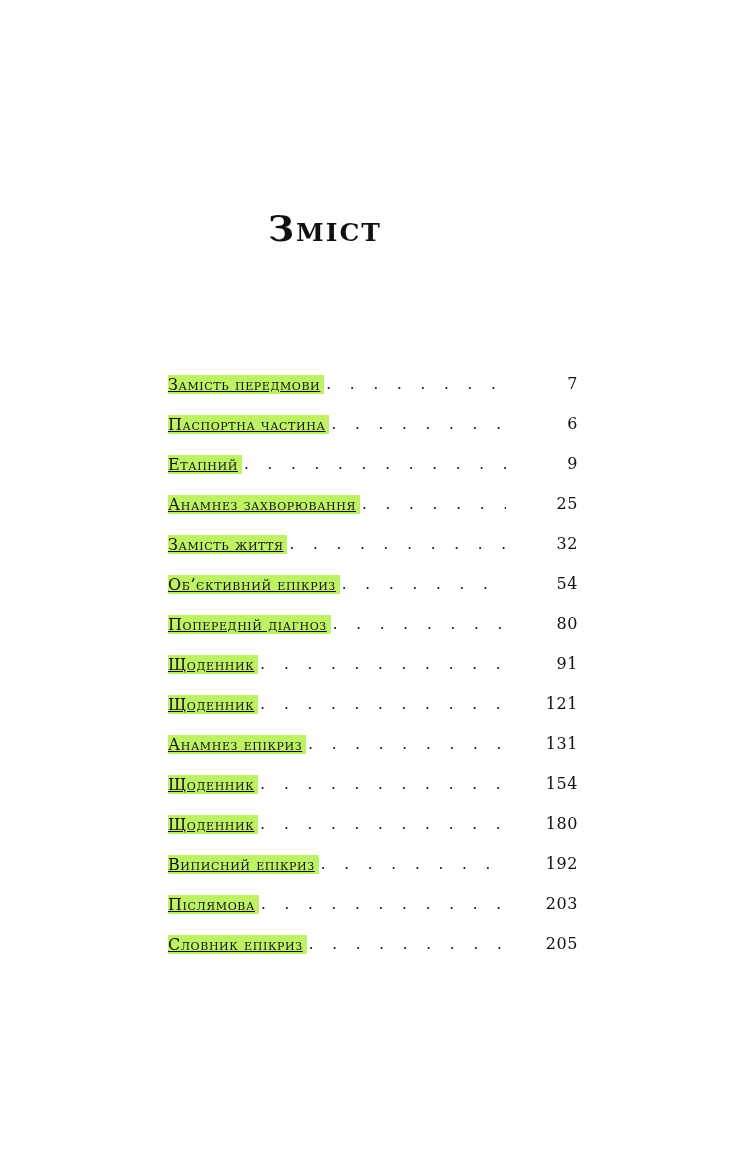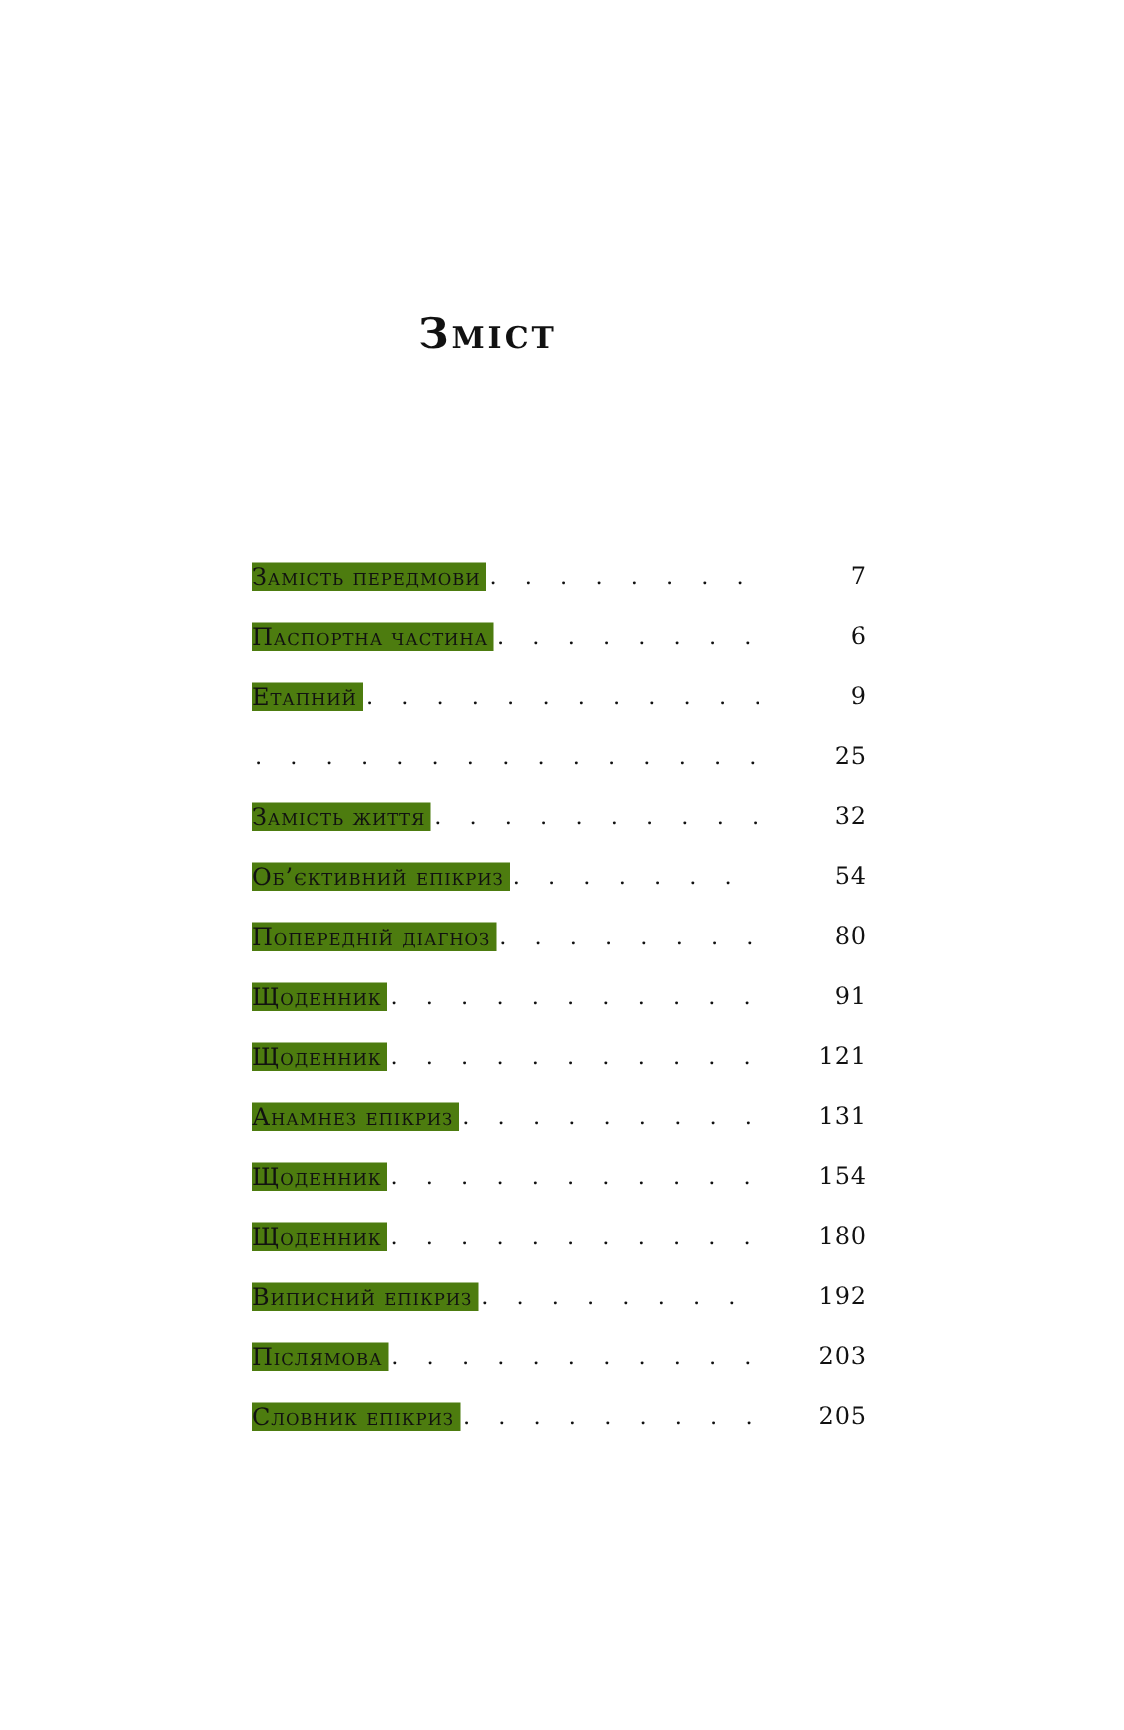--- a/index.html
+++ b/index.html
@@ -16,21 +16,21 @@
       color: #111111;
     }
     .page-title {
       position: absolute;
       top: 176px;
       left: 0;
       width: 650px;
       text-align: center;
       font-family: "DejaVu Serif", serif;
       font-weight: bold;
-      font-size: 28px;
+      font-size: 36px;
       letter-spacing: 2px;
       line-height: 56px;
       font-variant: small-caps;
     }
     .toc {
       position: absolute;
       top: 364px;
       left: 168px;
       width: 410px;
     }
@@ -38,22 +38,23 @@
       position: relative;
       height: 40px;
       display: flex;
       align-items: center;
       font-size: 16px;
       font-variant: small-caps;
       letter-spacing: 0.6px;
     }
     .toc-title {
       white-space: nowrap;
-      background: #4d7c0f;
+      background: #bef264;
       padding-right: 4px;
+      text-decoration: underline;
     }
     .toc-dots-wrap {
       position: absolute;
       left: 0;
       width: 338px;
       top: 0;
       height: 40px;
       display: flex;
       align-items: center;
       overflow: hidden;
@@ -100,20 +101,21 @@
   </div>
   <div class="toc-row">
     <div class="toc-dots-wrap">
       <span class="toc-title">Етапний</span>
       <span class="dots-fill">. . . . . . . . . . . . . . . . . . . . . . . . . . . . . . . . . . . . . . . .</span>
     </div>
     <span class="toc-page">9</span>
   </div>
   <div class="toc-row">
     <div class="toc-dots-wrap">
+      <span class="toc-title">Анамнез захворювання</span>
       <span class="dots-fill">. . . . . . . . . . . . . . . . . . . . . . . . . . . . . . . . . . . . . . . .</span>
     </div>
     <span class="toc-page">25</span>
   </div>
   <div class="toc-row">
     <div class="toc-dots-wrap">
       <span class="toc-title">Замість життя</span>
       <span class="dots-fill">. . . . . . . . . . . . . . . . . . . . . . . . . . . . . . . . . . . . . . . .</span>
     </div>
     <span class="toc-page">32</span>

